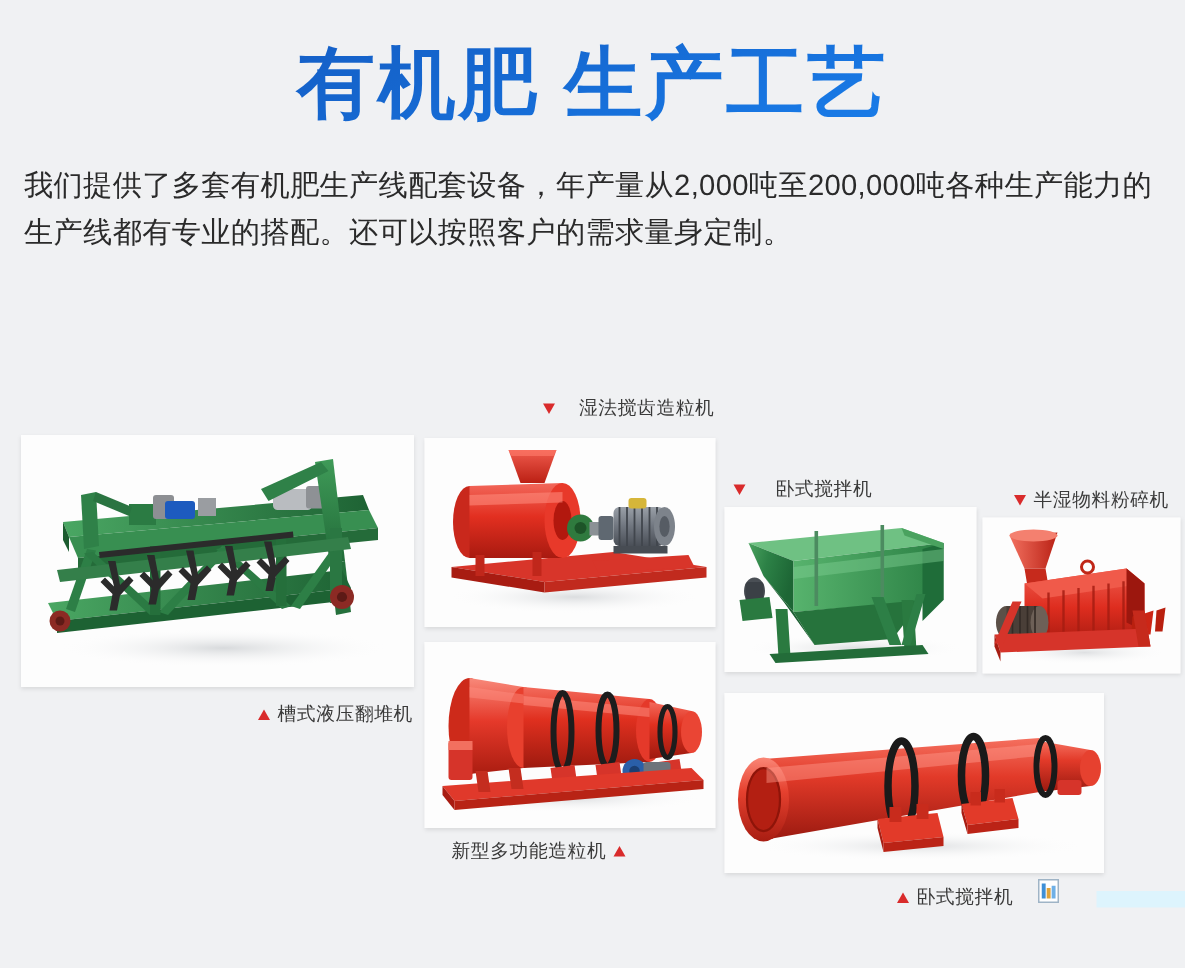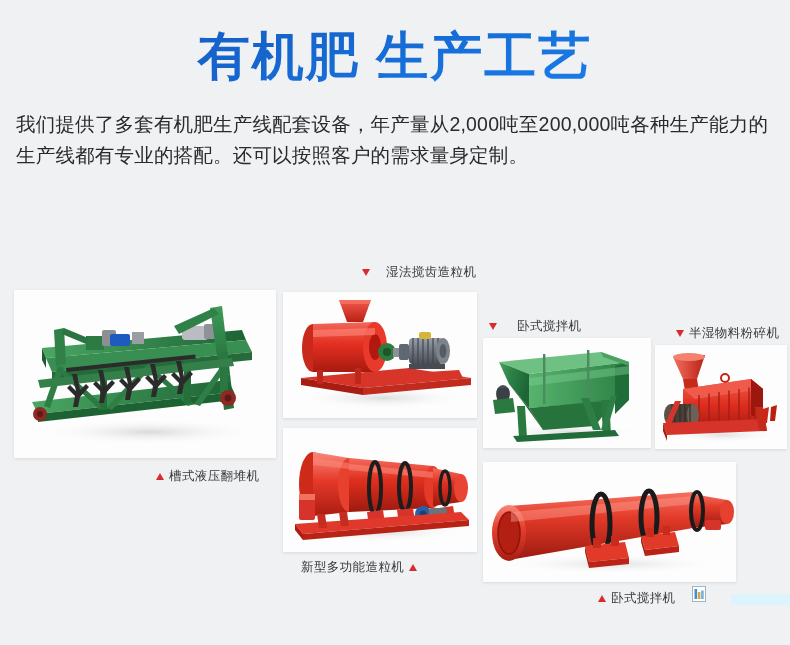--- a/index.html
+++ b/index.html
@@ -163,21 +163,21 @@
             <rect x="52" y="78" width="130" height="4" transform="rotate(-6 52 78)"></rect>
           </g>
 
           <circle cx="26" cy="124" r="7" fill="#8c2a24"></circle>
             <circle cx="26" cy="124" r="3" fill="#5d1a16"></circle>
           <circle cx="214" cy="108" r="8" fill="#8c2a24"></circle>
             <circle cx="214" cy="108" r="3.4" fill="#5d1a16"></circle>
         </svg>
       </div>
     </div>
-    <div class="caption" style="left:156px; top:206px;">
+    <div class="caption" style="left:172px; top:206px;">
       <span class="tri-up"></span>
       <span>槽式液压翻堆机</span>
     </div>
 
     <div class="caption" style="left:362px; top:2px;gap:16px;">
       <span class="tri-down"></span>
       <span>湿法搅齿造粒机</span>
     </div>
     <div class="panel" style="left:283px; top:30px; width:194px; height:126px;">
       <div class="ph">

